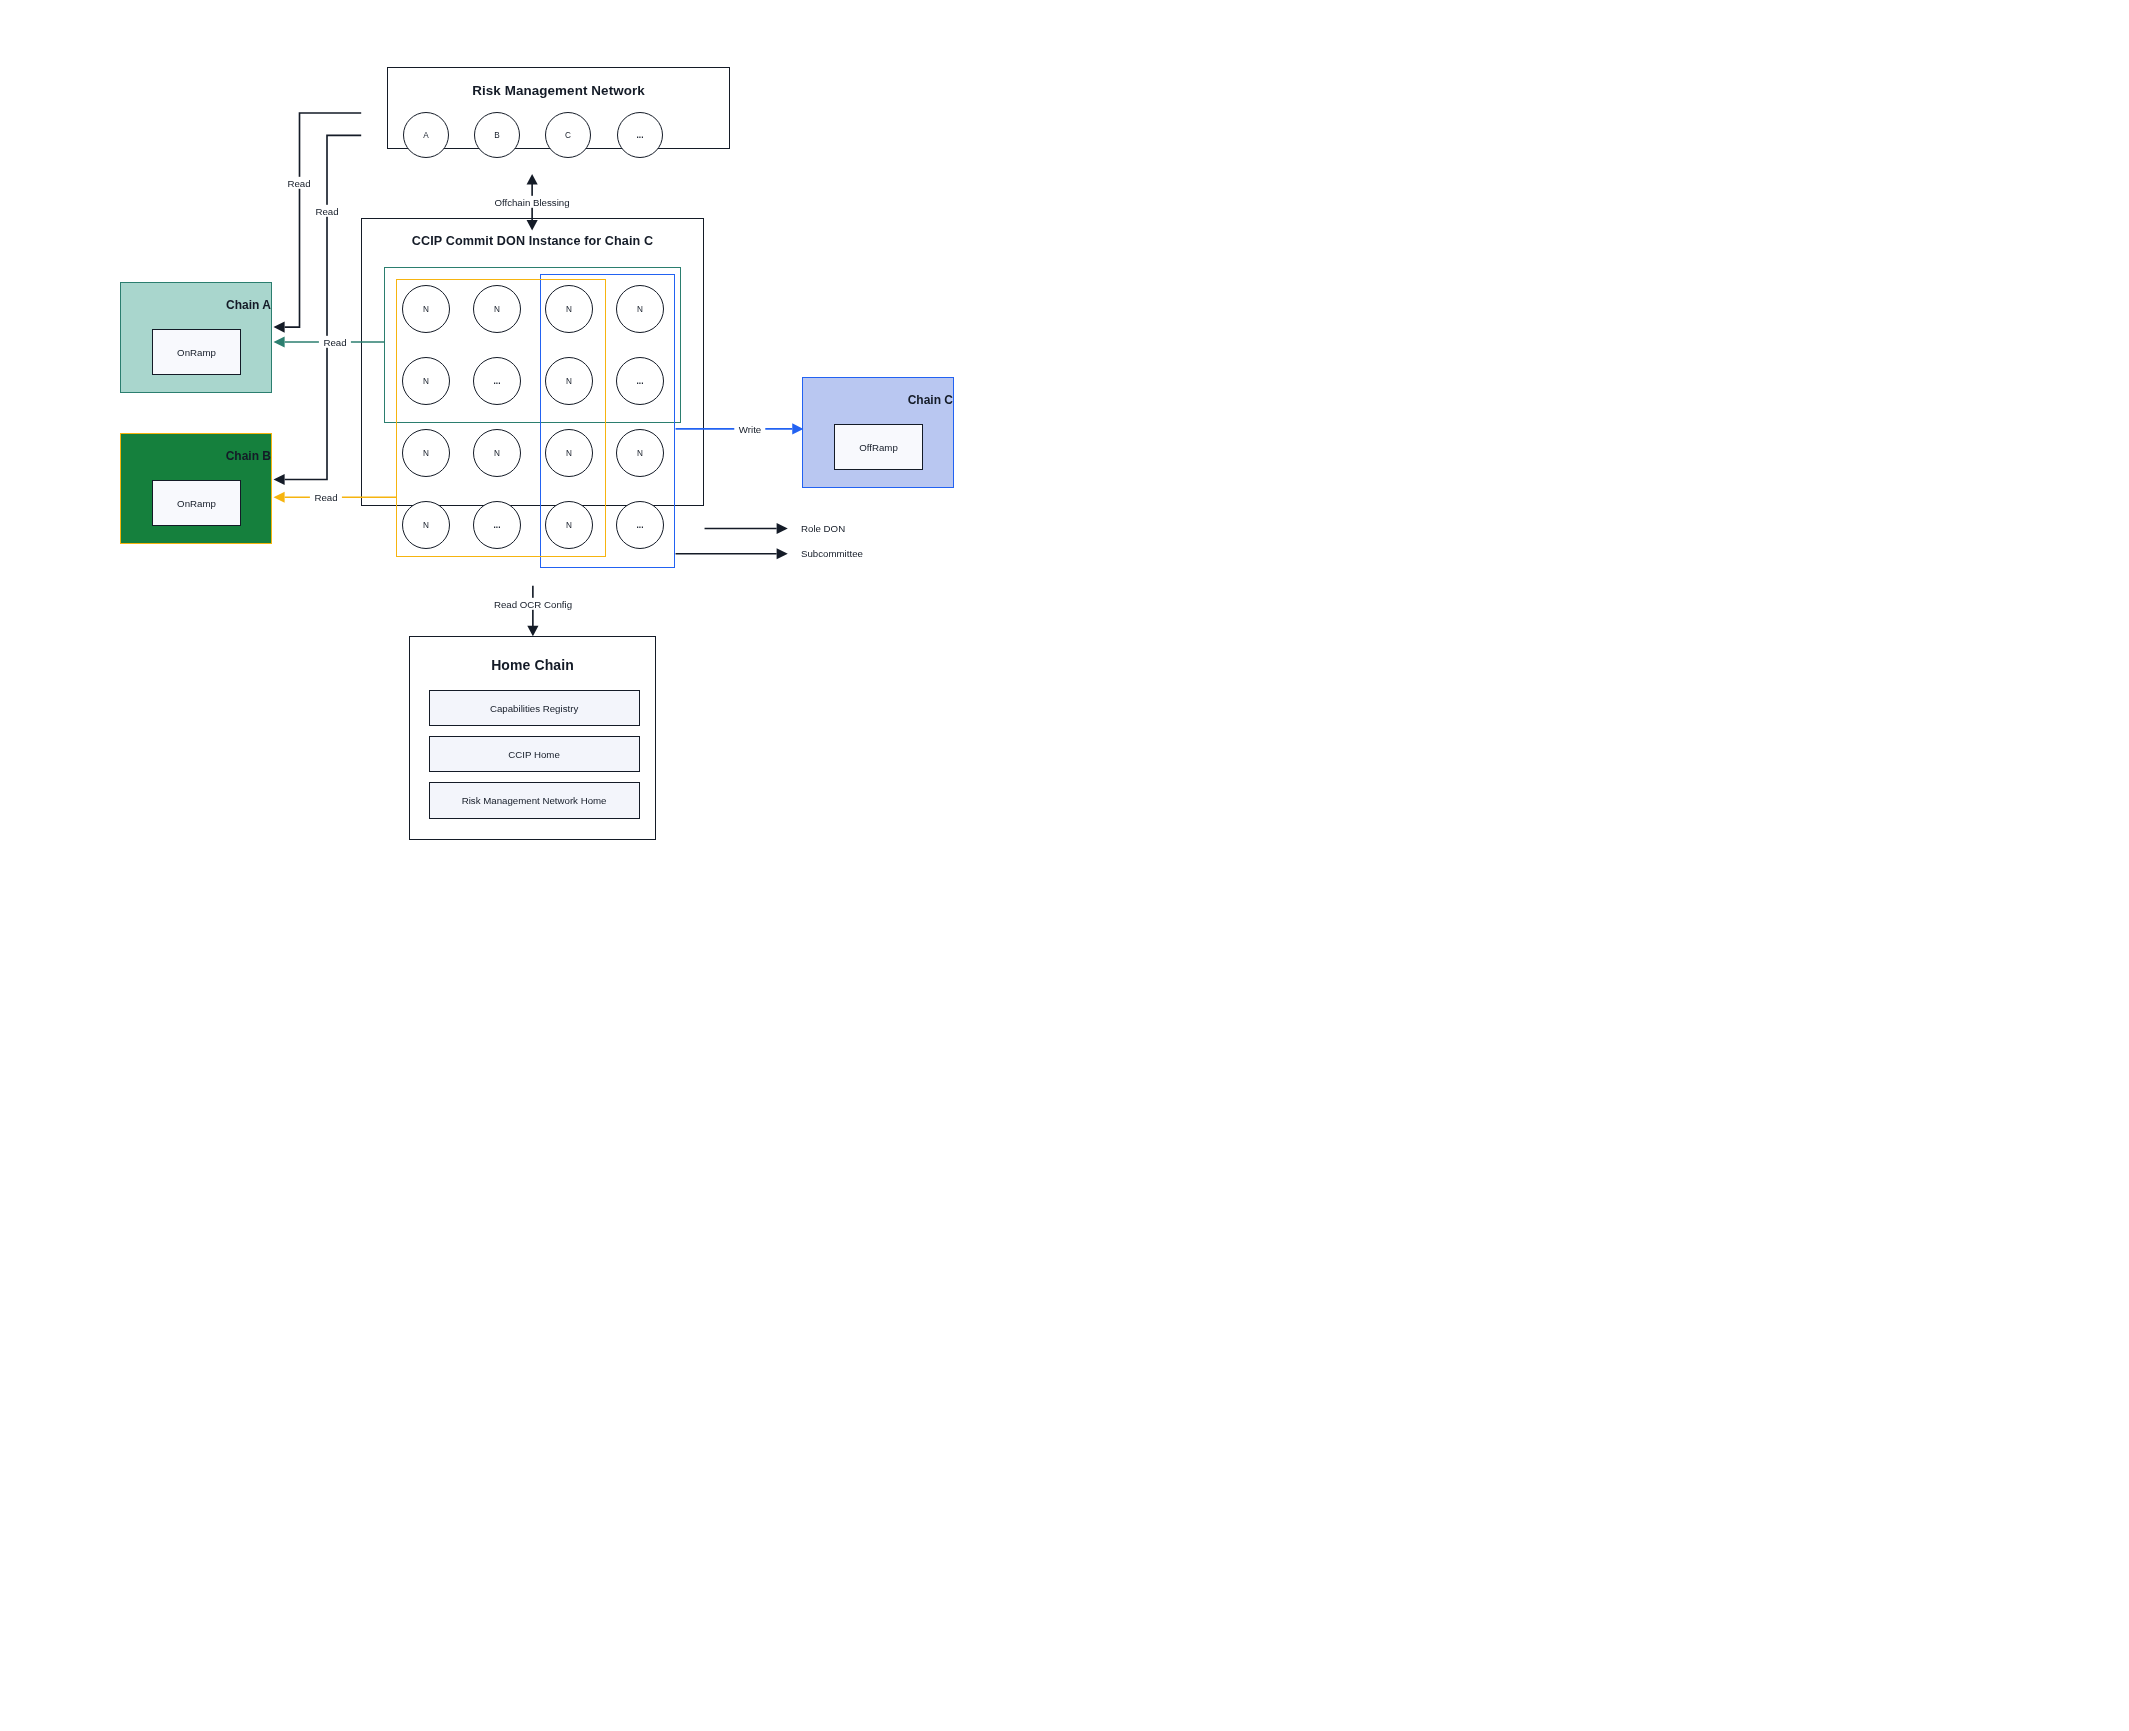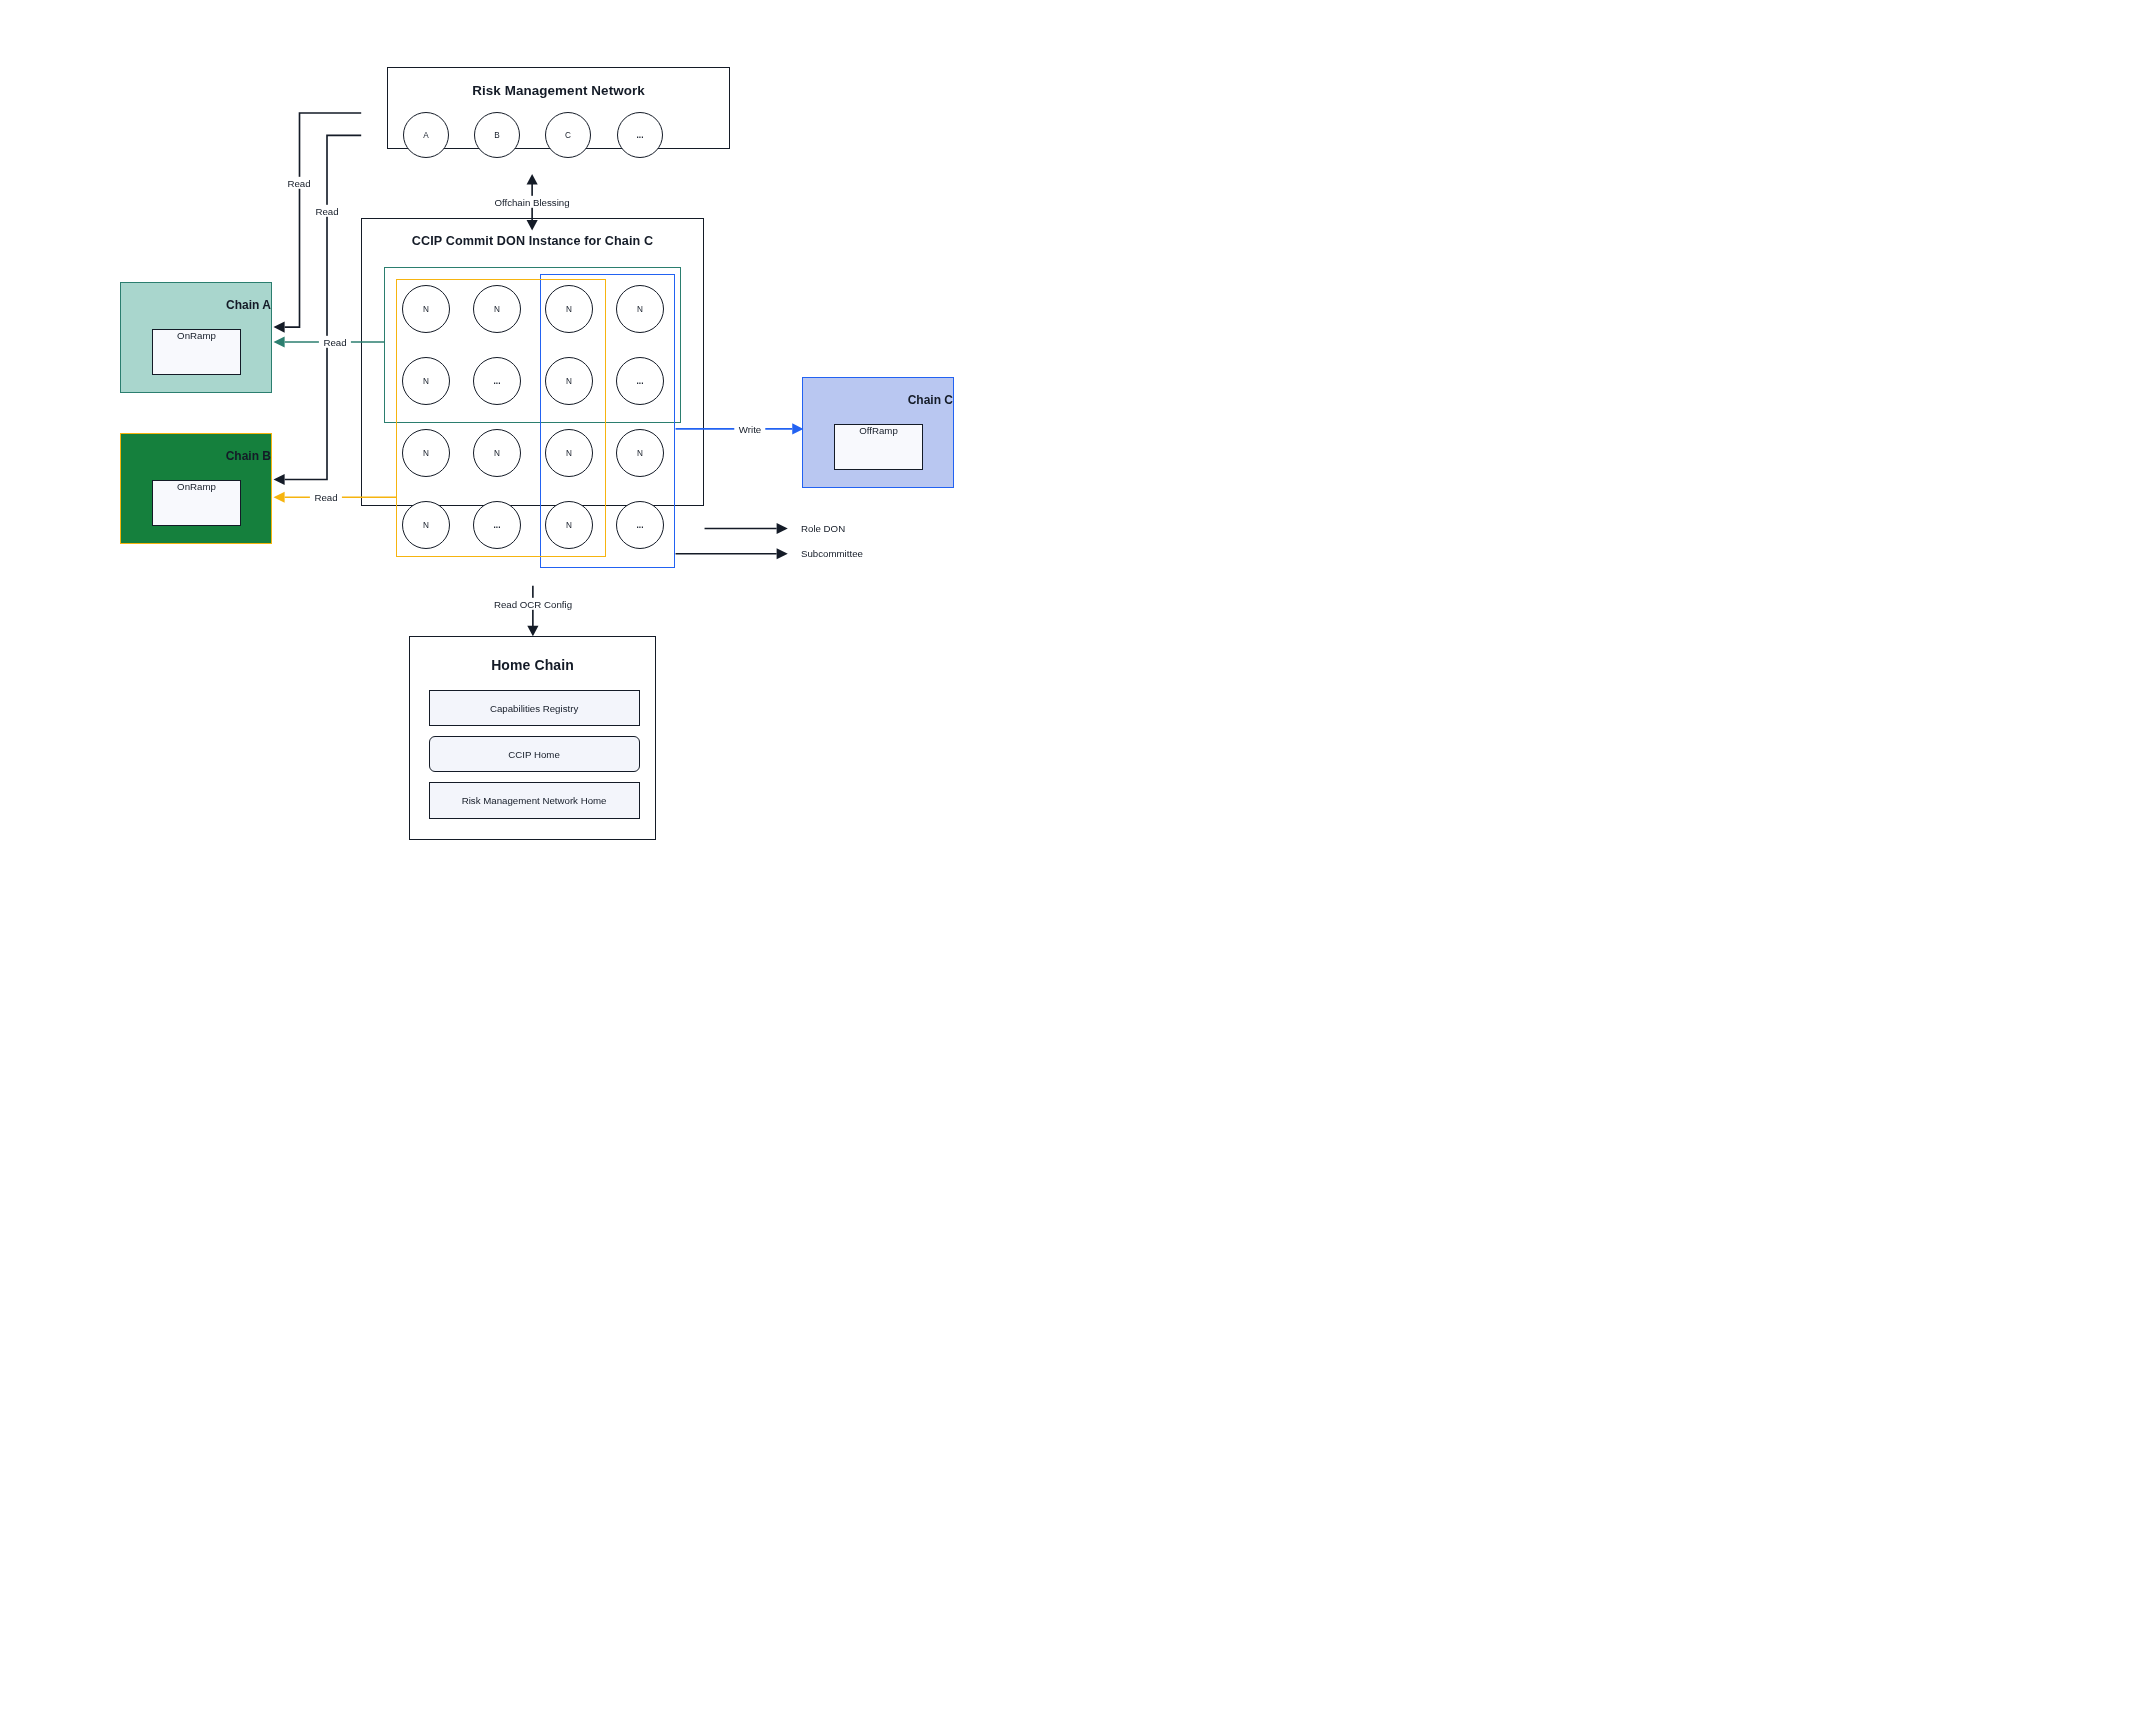--- a/index.html
+++ b/index.html
@@ -7,21 +7,21 @@
     position:relative;width:1065px;height:866px;background:#ffffff;
     font-family:"Liberation Sans",sans-serif;color:#141b27;overflow:hidden;
   }
   .box{position:absolute;background:#ffffff;border:1.6px solid #141b27;box-sizing:border-box;}
   .title{position:absolute;left:0;right:0;text-align:center;font-weight:700;
          font-size:13.4px;letter-spacing:0.1px;transform:translateY(-50%);}
   .chainbox{position:absolute;box-sizing:border-box;border-width:1.9px;border-style:solid;}
   .chaintitle{position:absolute;left:0;right:0;top:22px;transform:translateY(-50%);
               text-align:right;font-weight:700;font-size:12px;}
   .rampbox{position:absolute;left:31px;top:46px;width:89px;height:46px;background:#f8f9fd;
-           border:1.5px solid #141b27;box-sizing:border-box;display:flex;align-items:flex-start;justify-content:center;
+           border:1.5px solid #141b27;box-sizing:border-box;display:flex;align-items:center;justify-content:center;
            font-size:9.7px;}
   .colrect{position:absolute;box-sizing:border-box;border-width:1.6px;border-style:solid;background:transparent;}
   .node{position:absolute;box-sizing:border-box;background:#ffffff;border:1.5px solid #141b27;border-radius:50%;
         display:flex;align-items:center;justify-content:center;font-size:8.2px;}
   .rmn-node{width:46px;height:46px;}
   .grid-node{width:48px;height:48px;}
   .lineLabel{position:absolute;transform:translate(-50%,-50%);background:#ffffff;
              padding:0.7px 4.5px;font-size:9.7px;white-space:nowrap;z-index:30;}
   .sideLabel{position:absolute;transform:translate(0,-50%);font-size:9.7px;white-space:nowrap;z-index:30;}
   .homeitem{position:absolute;left:18.6px;width:211px;height:36px;background:#f3f5fb;
@@ -129,21 +129,21 @@
     <div class="rampbox">
       <span>OffRamp</span>
     </div>
   </div>
 
   <div class="box" style="left:409px;top:636px;width:247px;height:204px;">
     <div class="title" style="top:27.5px;font-size:14px;">Home Chain</div>
     <div class="homeitem" style="top:53px;">
       <span>Capabilities Registry</span>
     </div>
-    <div class="homeitem" style="top:99px;border-radius:6px;">
+    <div class="homeitem" style="top:99px;">
       <span>CCIP Home</span>
     </div>
     <div class="homeitem" style="top:145px;height:37px;">
       <span>Risk Management Network Home</span>
     </div>
   </div>
 
   <svg class="wires" width="1065" height="866" viewBox="0 0 1433 1165">
 
     <g>

